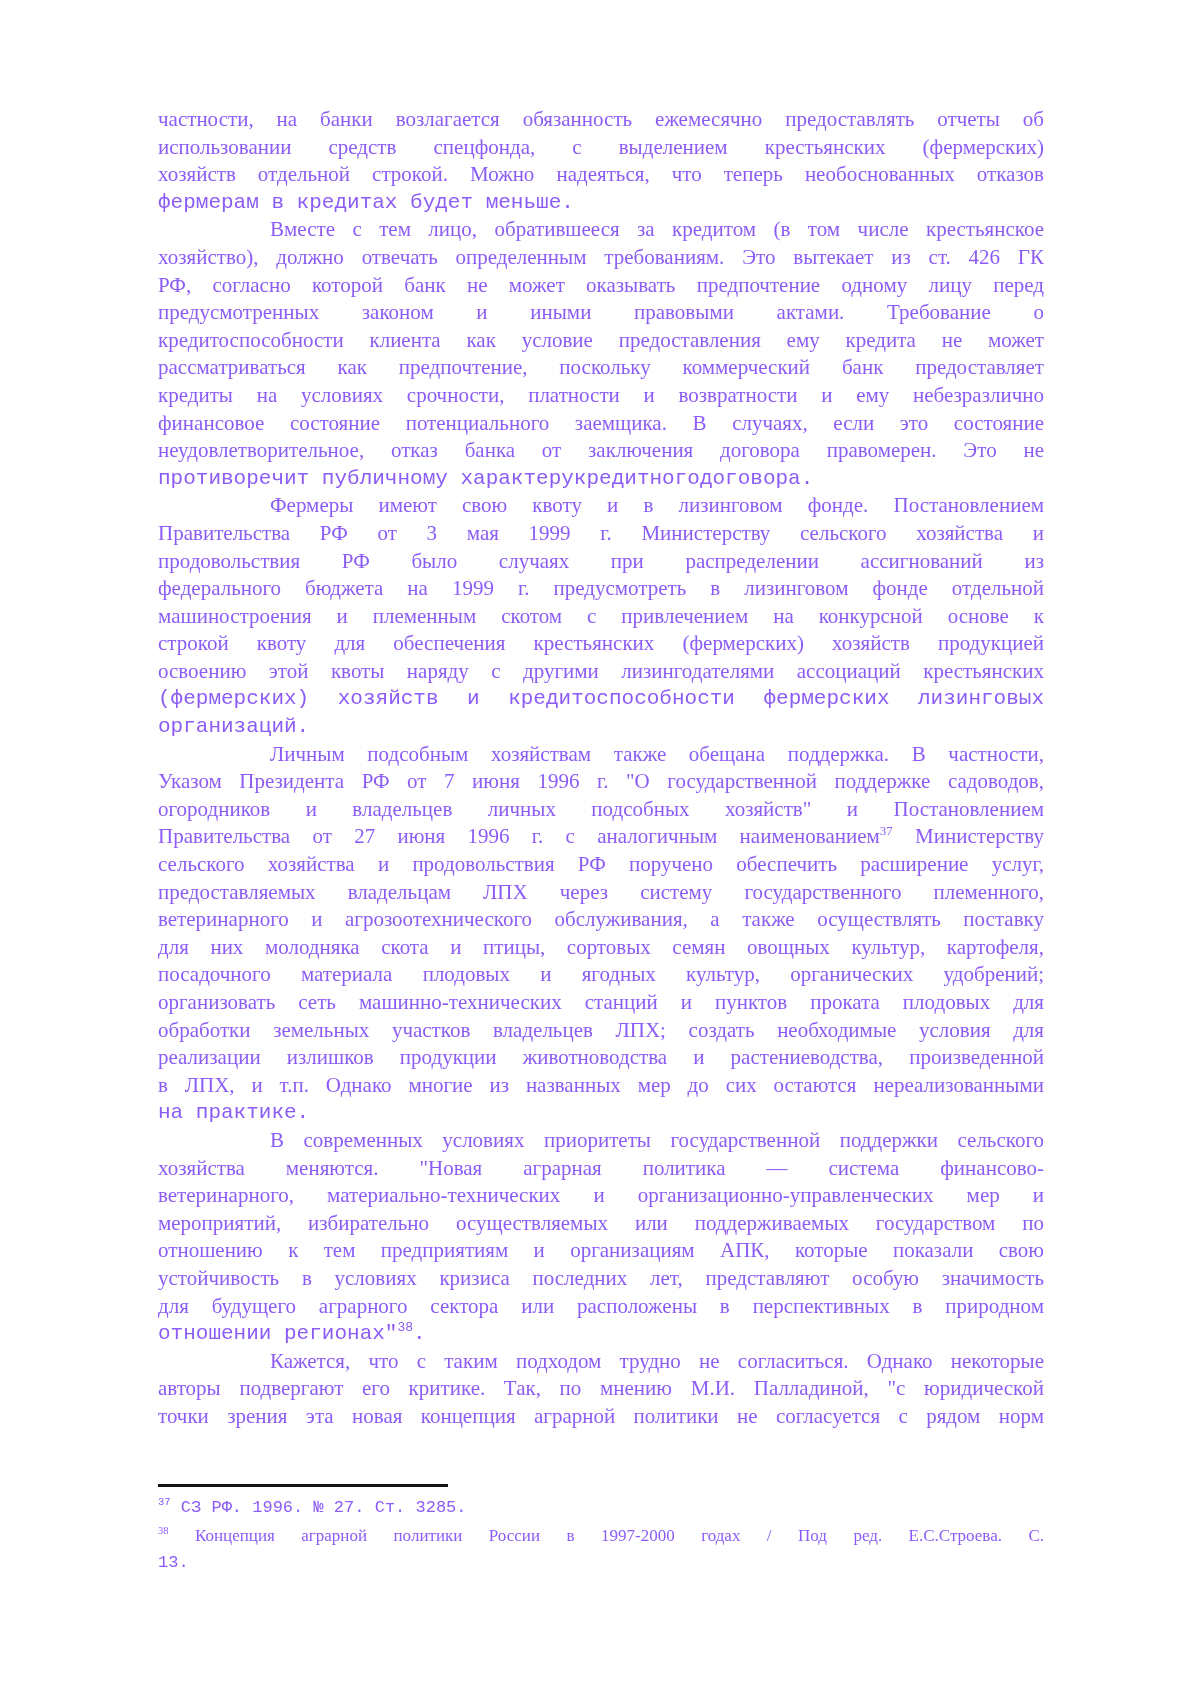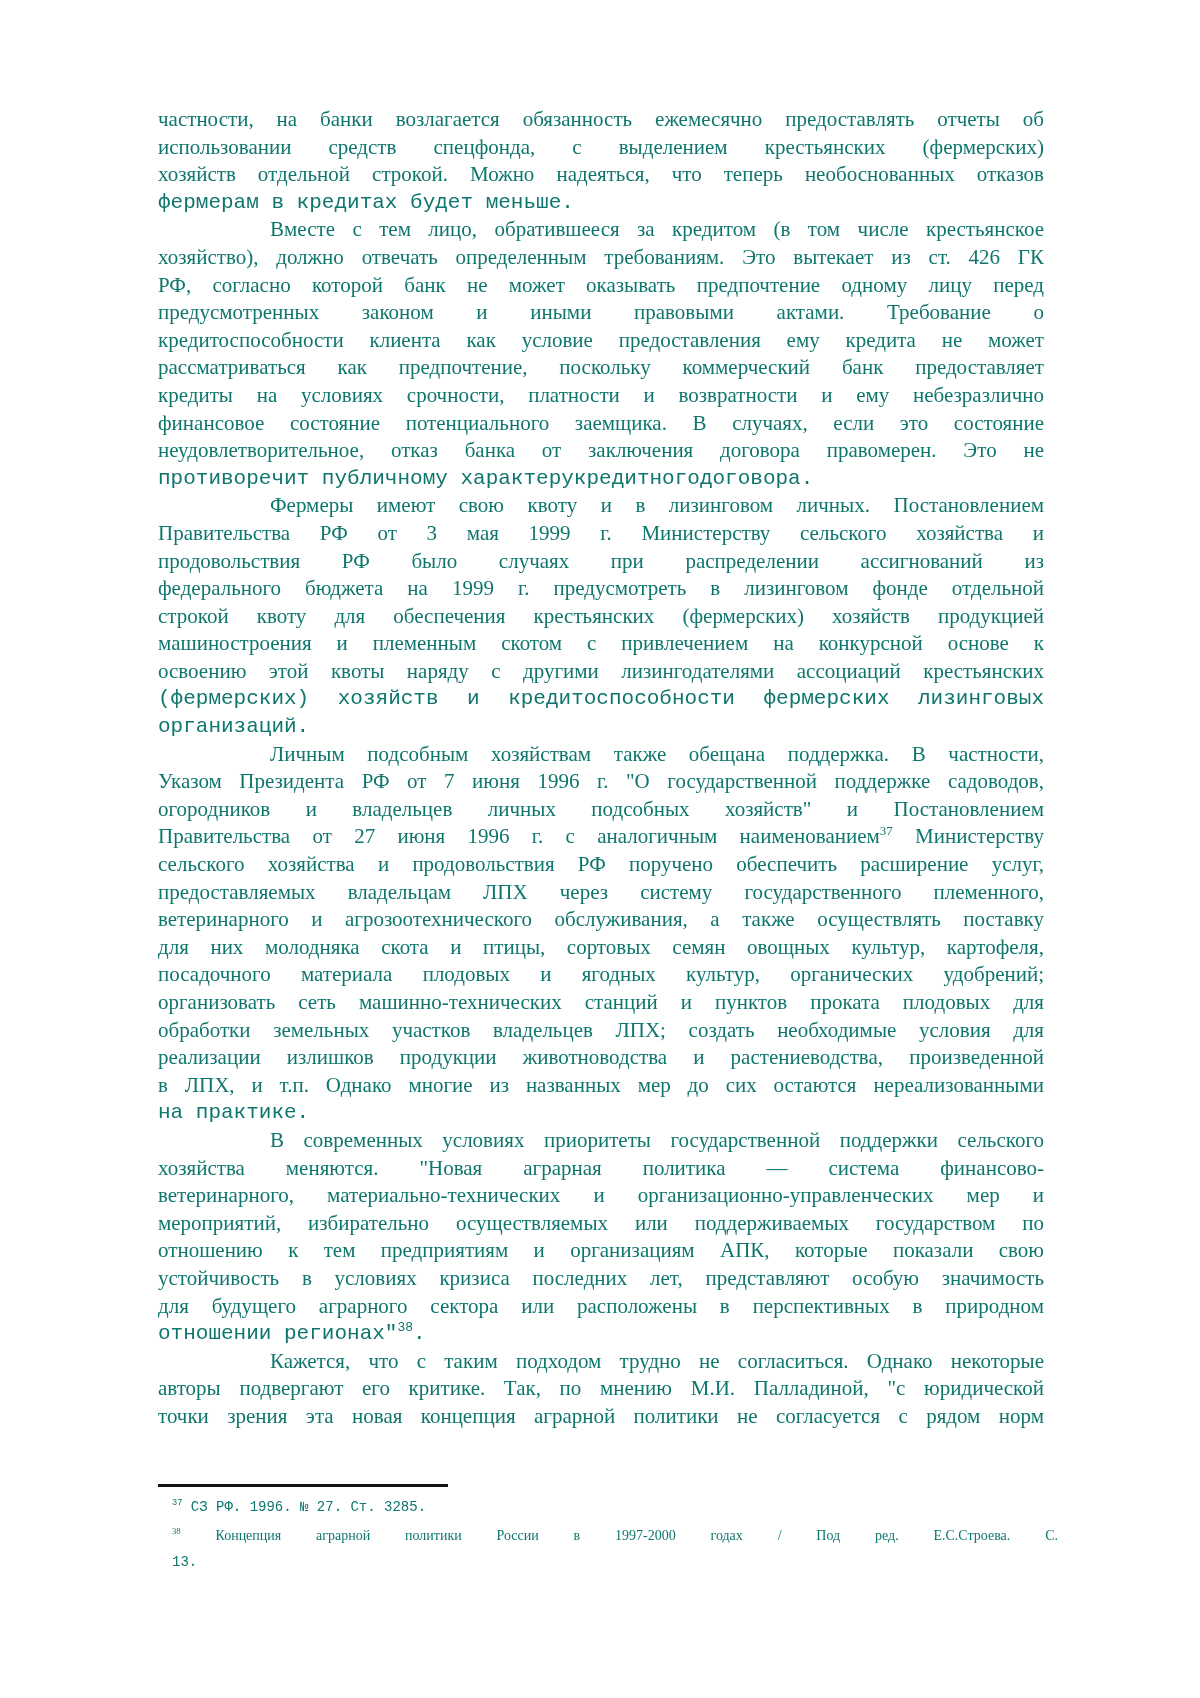--- a/index.html
+++ b/index.html
@@ -6,21 +6,21 @@
     margin: 0;
     padding: 0;
     background: #ffffff;
   }
   .page {
     position: relative;
     width: 1200px;
     height: 1698px;
     background: #ffffff;
     font-family: "Liberation Serif", "DejaVu Serif", serif;
-    color: #0f766e;
+    color: #8b5cf6;
     overflow: hidden;
   }
   .body-text {
     position: absolute;
     left: 158px;
     top: 106px;
     width: 886px;
     font-size: 21px;
     line-height: 27.6px;
   }
@@ -49,24 +49,24 @@
   .fn-sep {
     position: absolute;
     left: 158px;
     top: 1484px;
     width: 290px;
     height: 0;
     border-top: 3px solid #141414;
   }
   .footnotes {
     position: absolute;
-    left: 172px;
+    left: 158px;
     top: 1494px;
     width: 886px;
-    font-size: 14px;
+    font-size: 17px;
     line-height: 27.6px;
   }
 </style>
 </head>
 <body>
 
 <div class="page">
   <div class="body-text">
       <div class="para">
         <span class="line">частности, на банки возлагается обязанность ежемесячно предоставлять отчеты об</span>
@@ -80,26 +80,26 @@
         <span class="line">РФ, согласно которой банк не может оказывать предпочтение одному лицу перед</span>
         <span class="line">предусмотренных законом и иными правовыми актами. Требование о</span>
         <span class="line">кредитоспособности клиента как условие предоставления ему кредита не может</span>
         <span class="line">рассматриваться как предпочтение, поскольку коммерческий банк предоставляет</span>
         <span class="line">кредиты на условиях срочности, платности и возвратности и ему небезразлично</span>
         <span class="line">финансовое состояние потенциального заемщика. В случаях, если это состояние</span>
         <span class="line">неудовлетворительное, отказ банка от заключения договора правомерен. Это не</span>
         <span class="line last">противоречит публичному характерукредитногодоговора.</span>
       </div>
       <div class="para">
-        <span class="line indent">Фермеры имеют свою квоту и в лизинговом личных. Постановлением</span>
+        <span class="line indent">Фермеры имеют свою квоту и в лизинговом фонде. Постановлением</span>
         <span class="line">Правительства РФ от 3 мая 1999 г. Министерству сельского хозяйства и</span>
         <span class="line">продовольствия РФ было случаях при распределении ассигнований из</span>
         <span class="line">федерального бюджета на 1999 г. предусмотреть в лизинговом фонде отдельной</span>
+        <span class="line">машиностроения и племенным скотом с привлечением на конкурсной основе к</span>
         <span class="line">строкой квоту для обеспечения крестьянских (фермерских) хозяйств продукцией</span>
-        <span class="line">машиностроения и племенным скотом с привлечением на конкурсной основе к</span>
         <span class="line">освоению этой квоты наряду с другими лизингодателями ассоциаций крестьянских</span>
         <span class="line last">(фермерских) хозяйств и кредитоспособности фермерских лизинговых организаций.</span>
       </div>
       <div class="para">
         <span class="line indent">Личным подсобным хозяйствам также обещана поддержка. В частности,</span>
         <span class="line">Указом Президента РФ от 7 июня 1996 г. "О государственной поддержке садоводов,</span>
         <span class="line">огородников и владельцев личных подсобных хозяйств" и Постановлением</span>
         <span class="line">Правительства от 27 июня 1996 г. с аналогичным наименованием<sup class="fnref">37</sup> Министерству</span>
         <span class="line">сельского хозяйства и продовольствия РФ поручено обеспечить расширение услуг,</span>
         <span class="line">предоставляемых владельцам ЛПХ через систему государственного племенного,</span>

